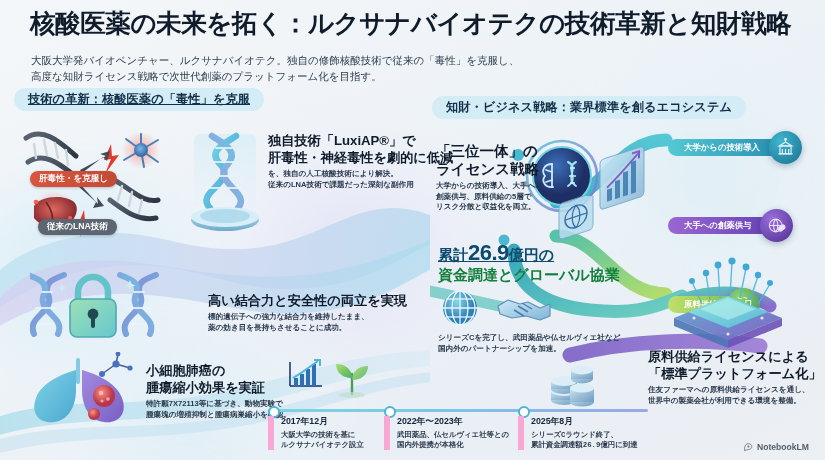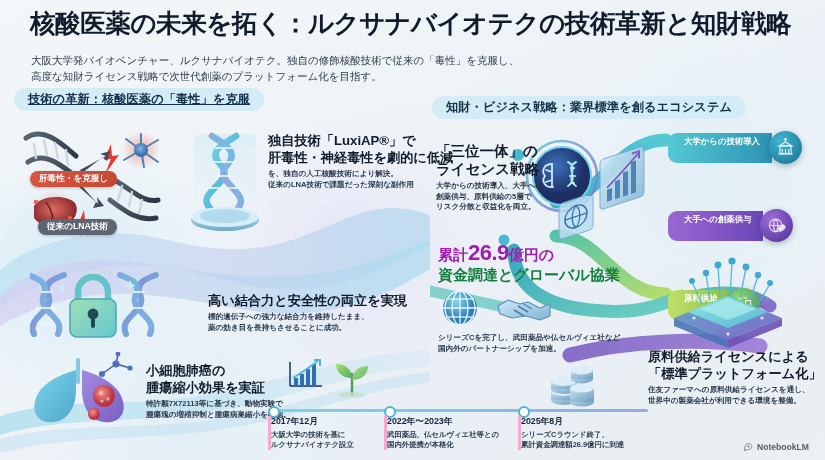--- a/index.html
+++ b/index.html
@@ -49,37 +49,37 @@
     box-shadow:0 1px 3px rgba(20,40,70,.25);
   }
   .cap.dark{background:#5d6570;}
   .cap.red{background:linear-gradient(90deg,#d8543f,#c44a34);}
   .cap.blue{background:linear-gradient(90deg,#2f7fb5,#2f6ea8);}
 
   
   .node{position:absolute;display:flex;align-items:center;}
   .node .bar{
     height:17px;border-radius:9px 0 0 9px;display:flex;align-items:center;justify-content:center;
-    color:#fff;font-size:8.4px;font-weight:700;white-space:nowrap;padding:0 12px 13px 16px;
+    color:#fff;font-size:8.4px;font-weight:700;white-space:nowrap;padding:0 12px 0 16px;
   }
   .node .orb{
     width:33px;height:33px;border-radius:50%;margin-left:-3px;
     display:flex;align-items:center;justify-content:center;
     box-shadow:0 2px 6px rgba(20,50,80,.3);
   }
   .node .orb svg{width:19px;height:19px;}
 
   
   .tl-axis{position:absolute;left:268px;top:409px;width:380px;height:3px;
     background:linear-gradient(90deg,#7fd4e0,#79c7e8 45%,#9aa8e6 100%);border-radius:2px;}
   .tl-dot{position:absolute;width:8px;height:8px;border-radius:50%;background:#fff;
     border:2.2px solid #4fb4cf;top:406px;}
-  .tl-item{position:absolute;top:416px;border-left:3px solid #f9a8d4;}
+  .tl-item{position:absolute;top:416px;padding-left:7px;border-left:6px solid #f9a8d4;}
   .tl-date{font-size:8.8px;font-weight:700;color:#14243a;white-space:nowrap;}
-  .tl-desc{font-size:7.4px;line-height:10px;font-weight:600;color:#2b3a4c;margin-top:2px;white-space:nowrap;}
+  .tl-desc{font-size:7.4px;line-height:10px;font-weight:600;color:#2b3a4c;margin-top:2px;white-space:nowrap;font-family:Liberation Mono, monospace;}
 
   
   .footer{position:absolute;right:16px;bottom:8px;display:flex;align-items:center;gap:4px;
     font-size:8.6px;font-weight:600;color:#55606d;}
   .footer svg{width:10px;height:10px;}
 
   
   .ill{position:absolute;pointer-events:none;}
 </style>
 </head>
@@ -501,21 +501,21 @@
     <g transform="translate(3,8) skewY(-18)">
       <rect x="0" y="0" width="34" height="36" rx="4" fill="#b9dcee" opacity=".85" stroke="#6fa8cd" stroke-width="1"></rect>
       <circle cx="17" cy="18" r="11" fill="none" stroke="#2f6fa8" stroke-width="1.4"></circle>
       <path d="M6,18 L28,18" stroke="#2f6fa8" stroke-width="1.2"></path>
       <path d="M17,7 C12,12 12,24 17,29" stroke="#2f6fa8" stroke-width="1.2" fill="none"></path>
       <path d="M17,7 C22,12 22,24 17,29" stroke="#2f6fa8" stroke-width="1.2" fill="none"></path>
     </g>
   </svg>
 
   <div style="position:absolute;left:438px;top:243px;width:240px;">
-    <div style="font-size:15px;font-weight:700;line-height:20px;color:#a21caf;white-space:nowrap;">
+    <div style="font-size:15px;font-weight:700;line-height:20px;color:#0c4a6e;white-space:nowrap;text-decoration:underline;">
       <span>累計</span><span style="font-size:22px;letter-spacing:-.5px;">26.9</span><span>億円の</span>
     </div>
     <div style="font-size:15px;font-weight:700;line-height:19px;color:#15803d;white-space:nowrap;">資金調達とグローバル協業</div>
   </div>
 
   <svg class="ill" style="left:438px;top:288px;width:50px;height:40px;" viewBox="0 0 50 40">
     <defs>
       <radialGradient id="gl" cx="40%" cy="32%">
         <stop offset="0" stop-color="#88d6e8"></stop>
           <stop offset="1" stop-color="#2f7fb5"></stop>

